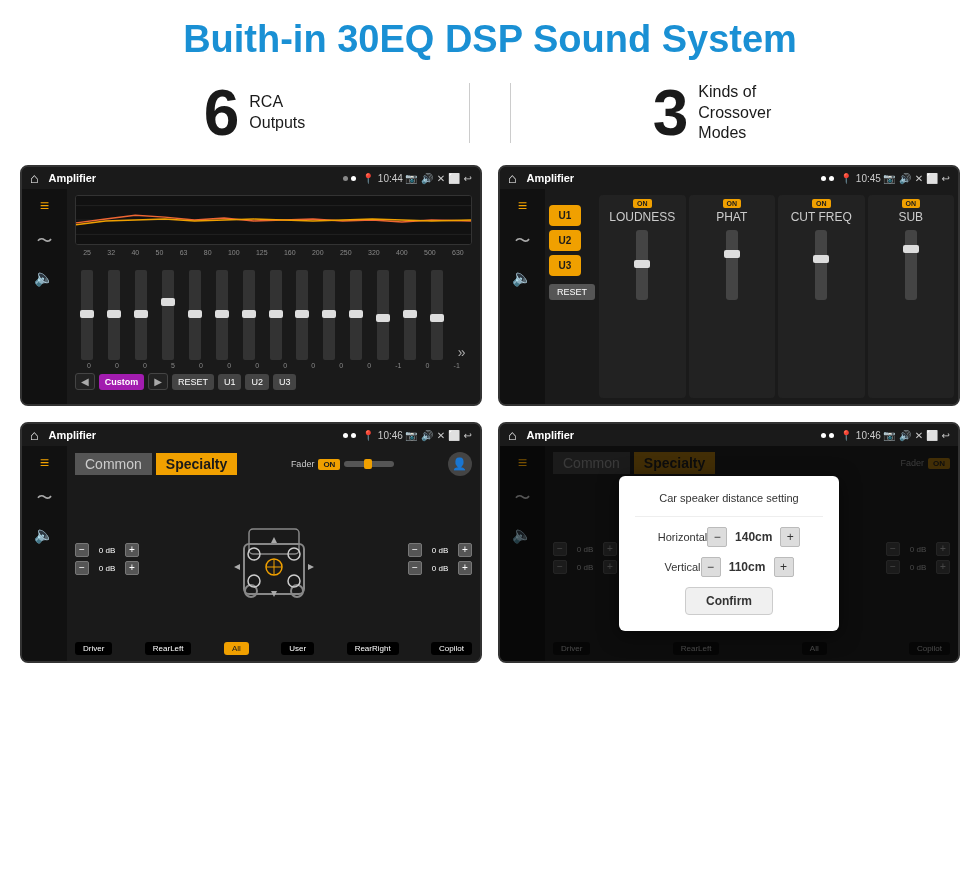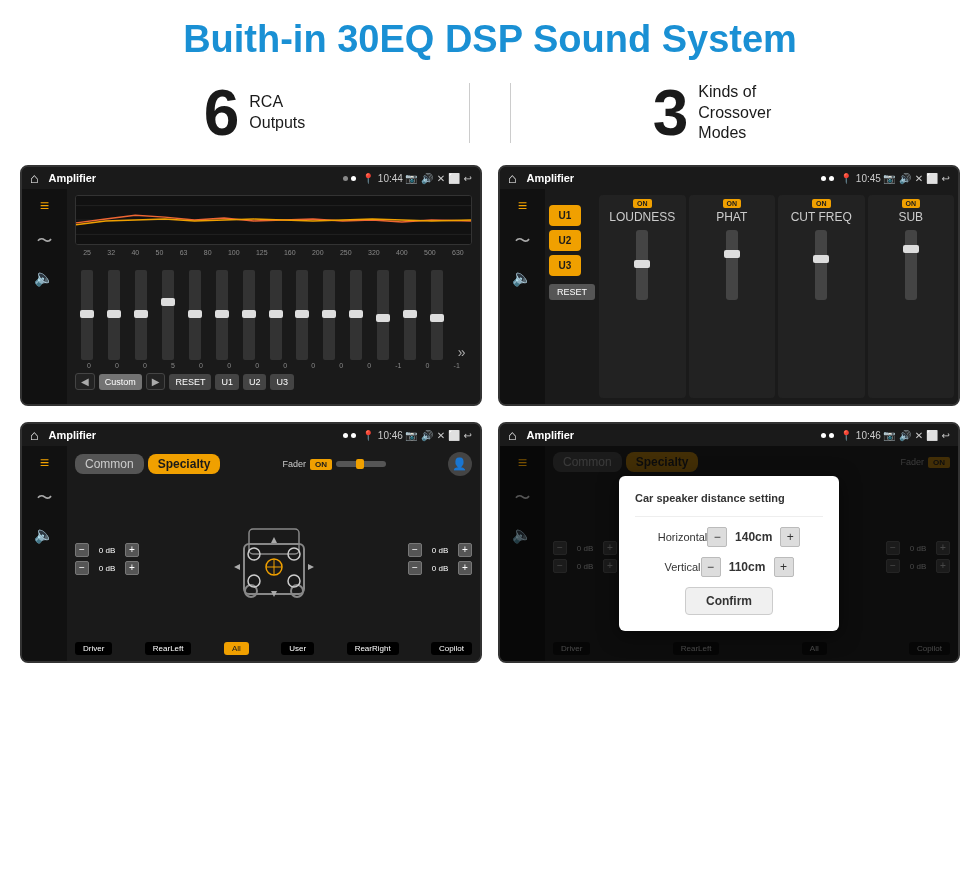--- a/index.html
+++ b/index.html
@@ -187,21 +187,22 @@
       background: #444;
       color: #fff;
       border: none;
       border-radius: 3px;
       padding: 3px 6px;
       font-size: 9px;
       cursor: pointer;
     }
 
     .btn-small.active-btn {
-      background: #737373;
+      background: #a21caf;
+      font-weight: bold;
     }
 
     .arrow-btn {
       background: #222;
       color: #aaa;
       border: 1px solid #444;
       border-radius: 3px;
       padding: 2px 5px;
       font-size: 10px;
     }
@@ -285,23 +286,23 @@
       padding: 3px 8px;
       font-size: 9px;
       cursor: pointer;
       margin-top: 4px;
     }
 
     .tab-btn {
       background: #555;
       color: #ccc;
       border: none;
-      border-radius: 8px;
+      border-radius: 0;
       padding: 3px 10px;
-      font-size: 12px;
+      font-size: 14px;
       cursor: pointer;
     }
 
     .tab-btn.active-tab {
       background: #f0a000;
       color: #1a1a1a;
       font-weight: bold;
     }
 
     .on-toggle {
@@ -395,23 +396,24 @@
     .dialog-box {
       background: #fff;
       border-radius: 6px;
       padding: 16px;
       width: 220px;
       box-shadow: 0 4px 20px rgba(0,0,0,0.5);
     }
 
     .dialog-title {
       font-size: 11px;
-      font-weight: bold;
+      font-weight: normal;
       color: #333;
       margin-bottom: 12px;
+      text-align: center;
     }
 
     .dialog-row {
       display: flex;
       align-items: center;
       justify-content: center;
       margin-bottom: 10px;
       font-size: 11px;
       color: #333;
     }

